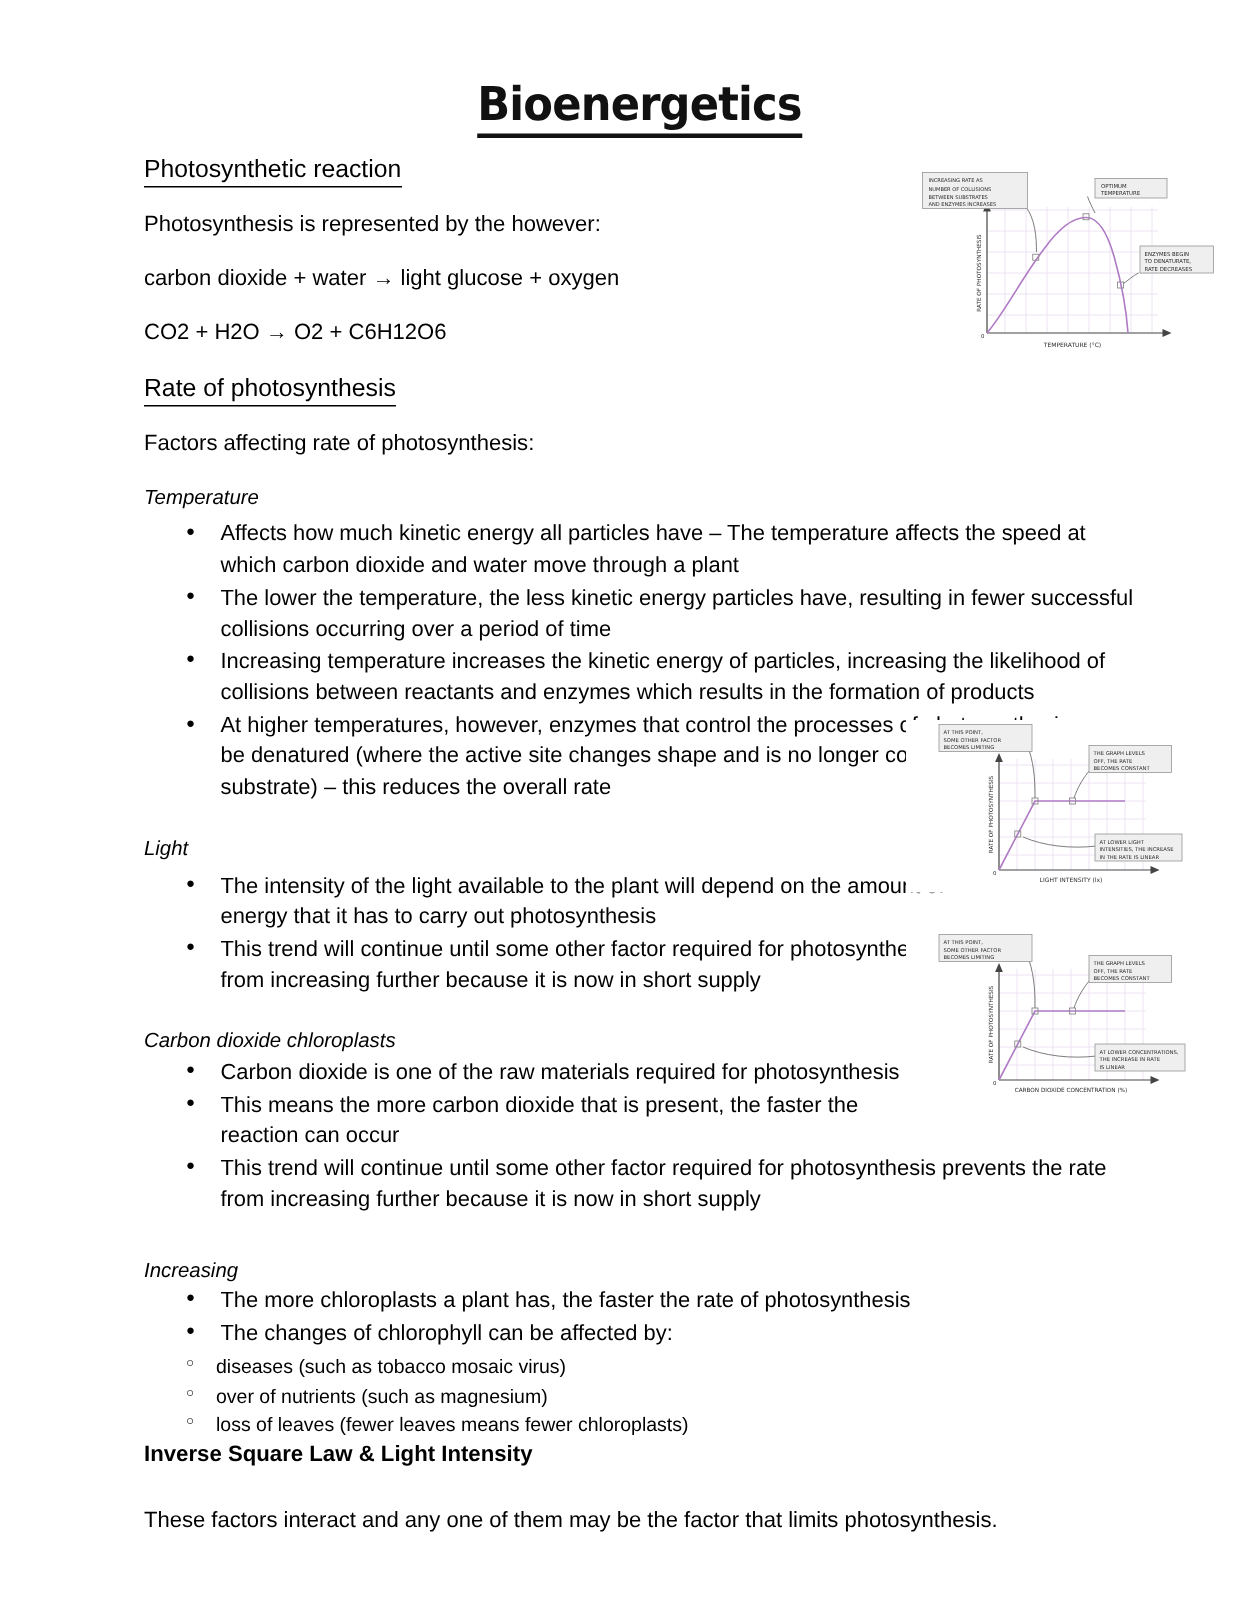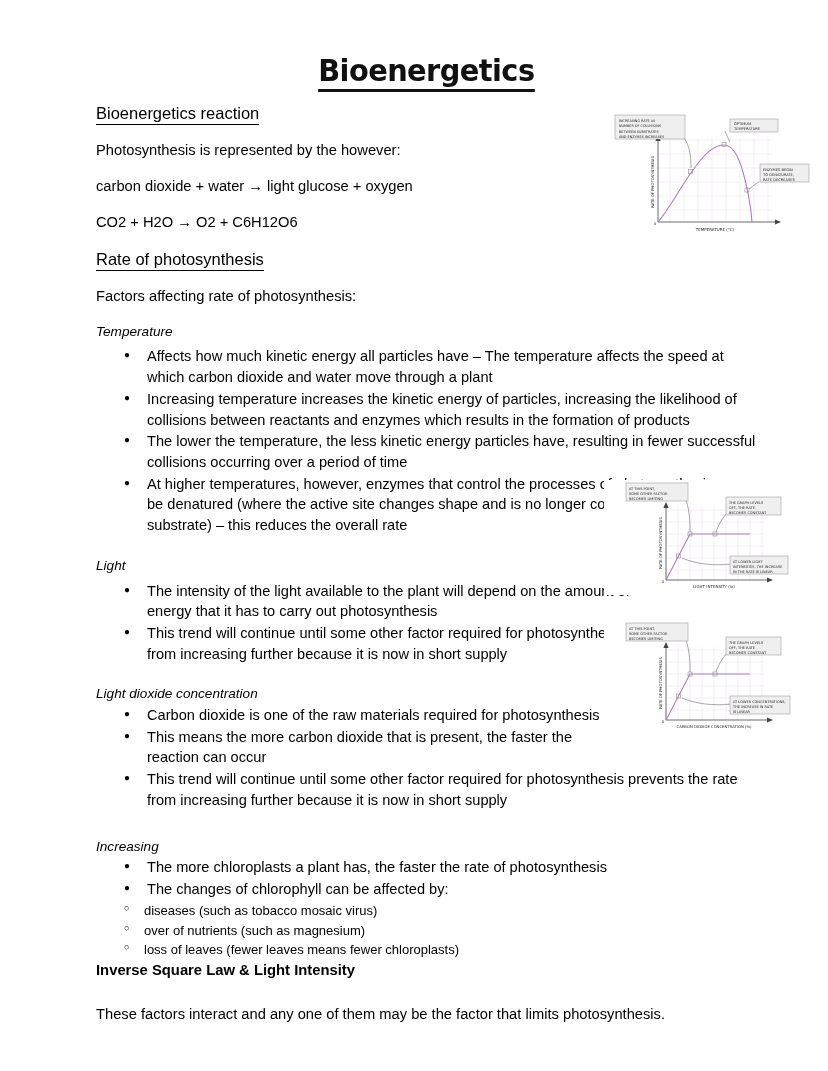--- a/index.html
+++ b/index.html
@@ -136,57 +136,57 @@
 </head>
 <body>
 
 <div class="page">
 
   <div class="doc-title"><span>Bioenergetics</span></div>
 
   <div class="content">
 
     <div class="sec-wrap">
-      <h2 class="section">Bioenergetics reaction</h2>
+      <h2 class="section">Photosynthetic reaction</h2>
       <p class="para">Photosynthesis is represented by the however:</p>
       <p class="para">carbon dioxide + water → light  glucose + oxygen</p>
       <p class="para">CO2 + H2O → O2 + C6H12O6</p>
     </div>
 
     <div class="sec-wrap">
       <h2 class="section">Rate of photosynthesis</h2>
       <p class="para">Factors affecting rate of photosynthesis:</p>
 
       
       <div>
         <div class="italic-head">Temperature</div>
         <ul class="bullets">
           <li>Affects how much kinetic energy all particles have – The temperature affects the speed at which carbon dioxide and water move through a plant</li>
+          <li>The lower the temperature, the less kinetic energy particles have, resulting in fewer successful collisions occurring over a period of time</li>
           <li>Increasing temperature increases the kinetic energy of particles, increasing the likelihood of collisions between reactants and enzymes which results in the formation of products</li>
-          <li>The lower the temperature, the less kinetic energy particles have, resulting in fewer successful collisions occurring over a period of time</li>
           <li>At higher temperatures, however, enzymes that control the processes of photosynthesis can be denatured (where the active site changes shape and is no longer complementary to its substrate) – this reduces the overall rate</li>
         </ul>
       </div>
 
       <div class="spacer-md"></div>
 
       
       <div>
         <div class="italic-head">Light</div>
         <ul class="bullets">
           <li style="max-width:530px">The intensity of the light available to the plant will depend on the amount of energy that it has to carry out photosynthesis</li>
           <li>This trend will continue until some other factor required for photosynthesis prevents the rate from increasing further because it is now in short supply</li>
         </ul>
       </div>
 
       <div class="spacer-md"></div>
 
       
       <div>
-        <div class="italic-head" style="margin-bottom:2px">Light dioxide concentration</div>
+        <div class="italic-head" style="margin-bottom:2px">Carbon dioxide chloroplasts</div>
         <ul class="bullets">
           <li>Carbon dioxide is one of the raw materials required for photosynthesis</li>
           <li style="max-width:475px">This means the more carbon dioxide that is present, the faster the  reaction can occur</li>
           <li>This trend will continue until some other factor required for photosynthesis prevents the rate from increasing further because it is now in short supply</li>
         </ul>
       </div>
 
       <div class="spacer-lg"></div>
 
       

